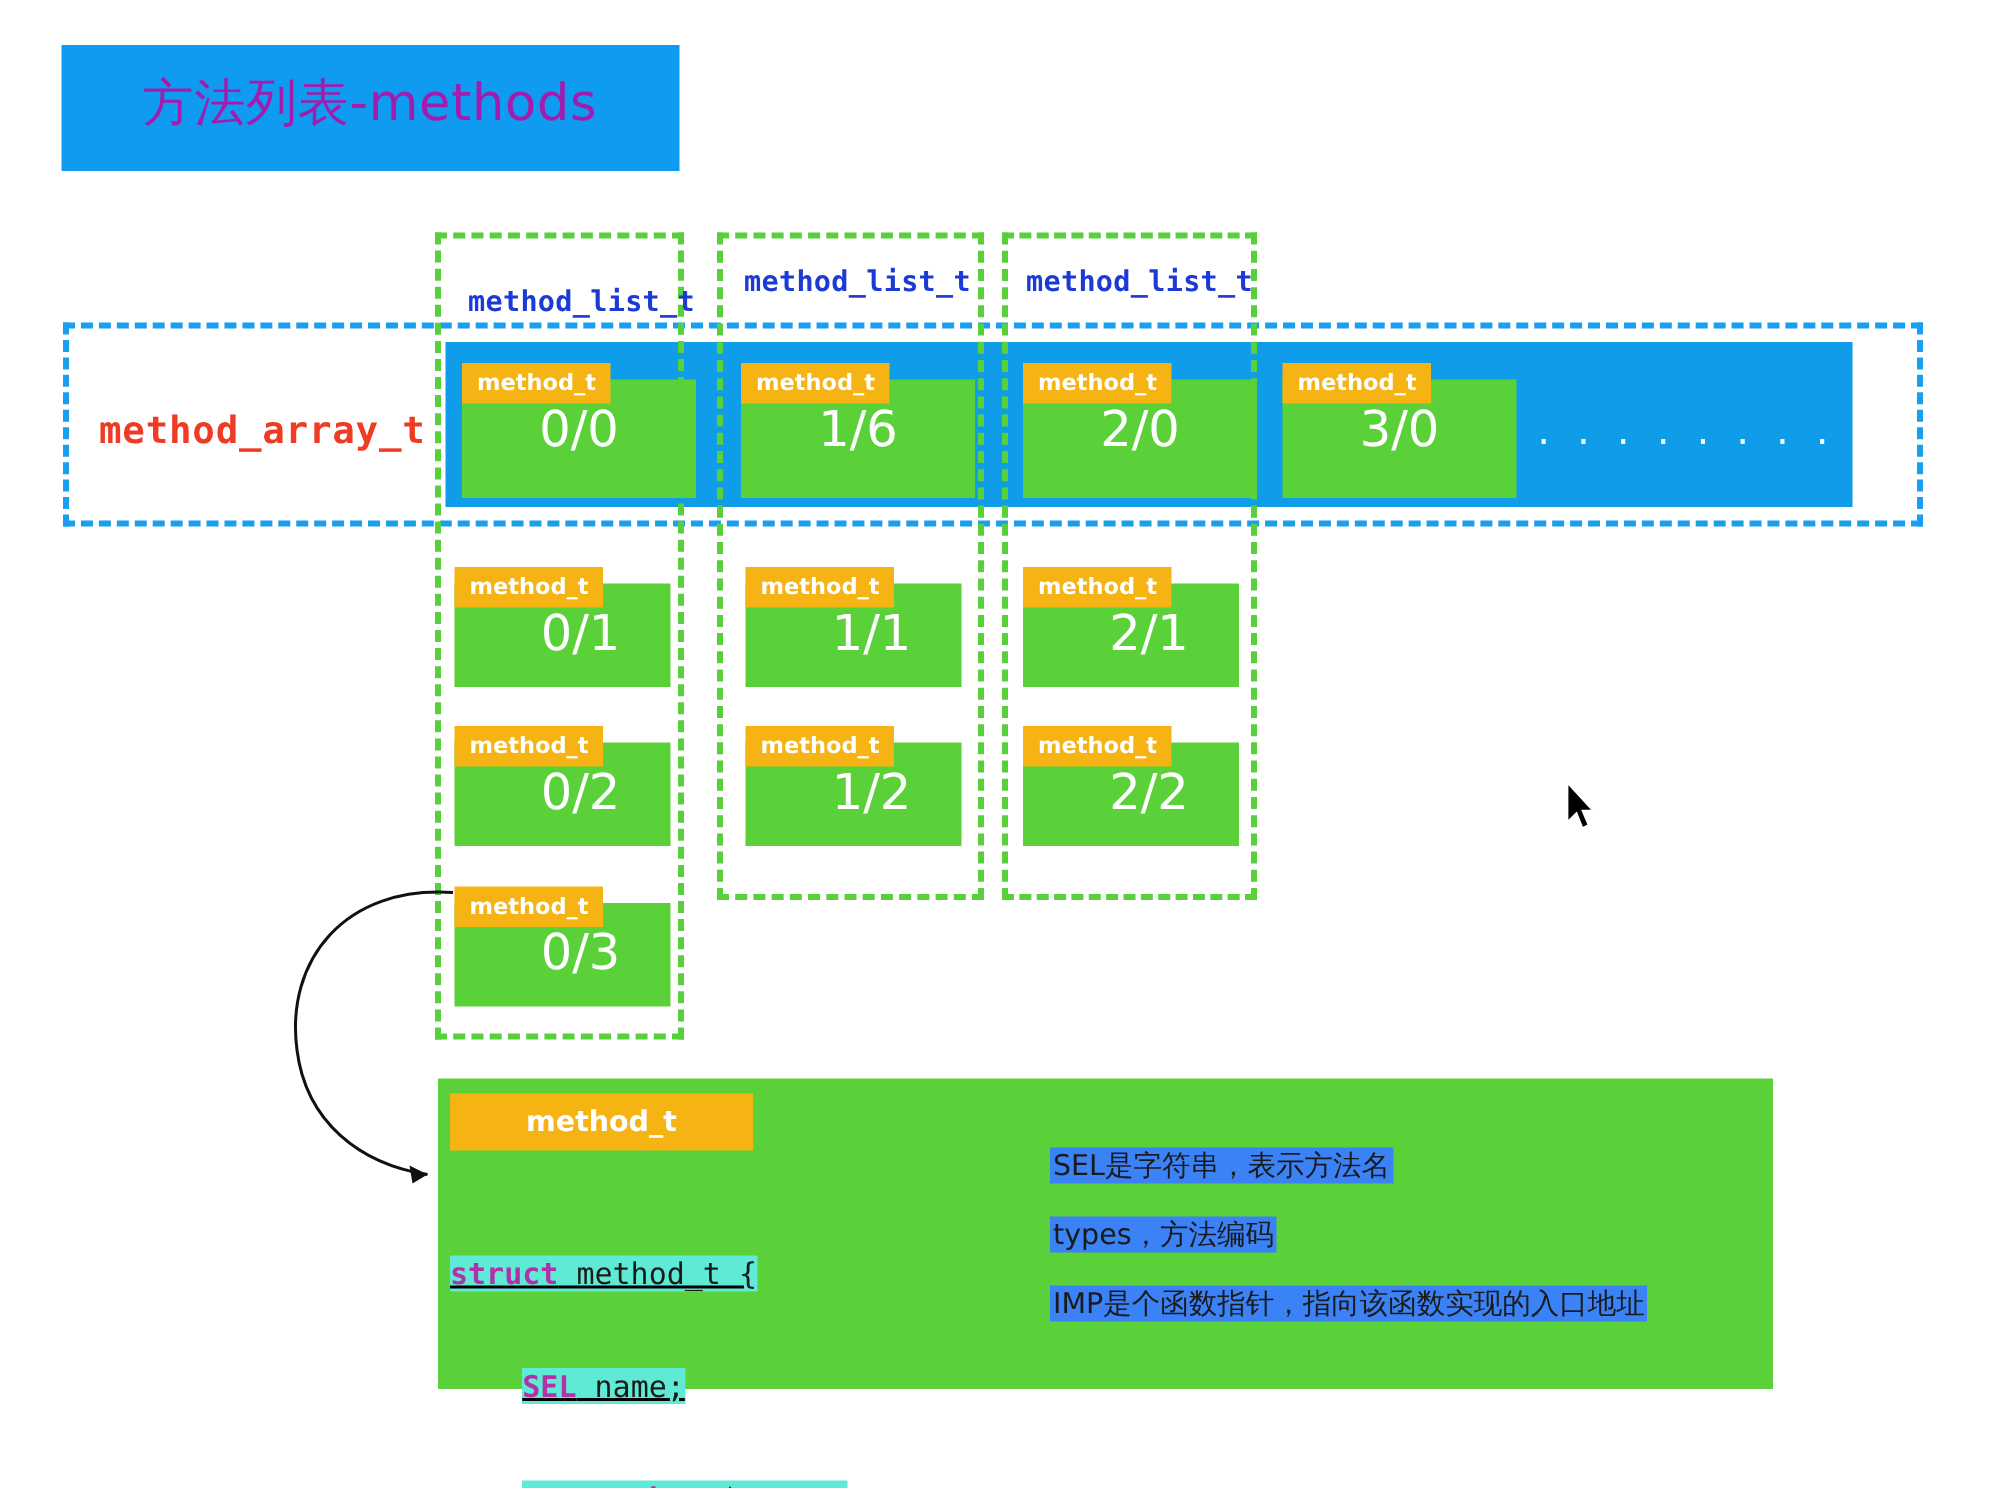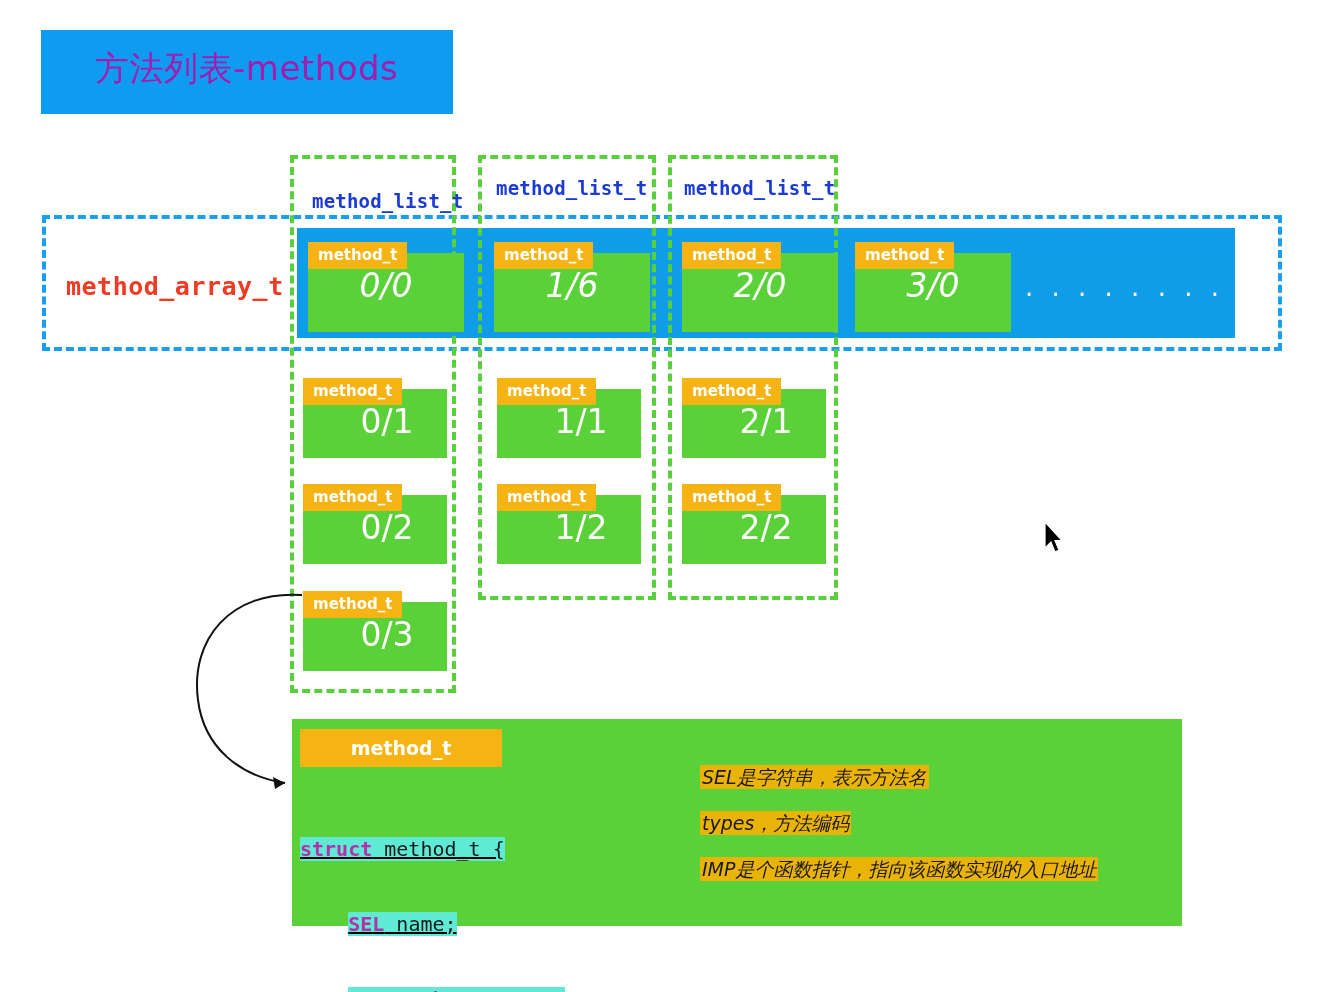--- a/index.html
+++ b/index.html
@@ -135,21 +135,21 @@
     width: 168px;
     text-align: center;
     color: #ffffff;
     font-size: 33px;
     line-height: 36px;
     font-family: "DejaVu Sans", "Liberation Sans", sans-serif;
   }
   
   .mcard.row0 { width: 156px; height: 90px; }
   .mcard.row0 .mbody { width: 156px; height: 79px; }
-  .mcard.row0 .mnum { width: 156px; font-style: italic; }
+  .mcard.row0 .mnum { width: 156px; }
 
   
   .arrow-svg {
     position: absolute;
     left: 190px;
     top: 580px;
     width: 130px;
     height: 230px;
     overflow: visible;
   }
@@ -206,21 +206,21 @@
   }
   .note-line {
     display: block;
     margin-bottom: 22px;
     font-size: 19px;
     line-height: 24px;
     color: #1a1a1a;
     white-space: nowrap;
     font-family: "DejaVu Sans", "Liberation Sans", sans-serif;
   }
-  .note-line > span { background: #eab308; padding: 1px 2px; font-style: italic; }
+  .note-line > span { background: #3b82f6; padding: 1px 2px; }
 
   
   .cursor {
     position: absolute;
     left: 1043px;
     top: 521px;
     width: 22px;
     height: 34px;
   }
 </style>

